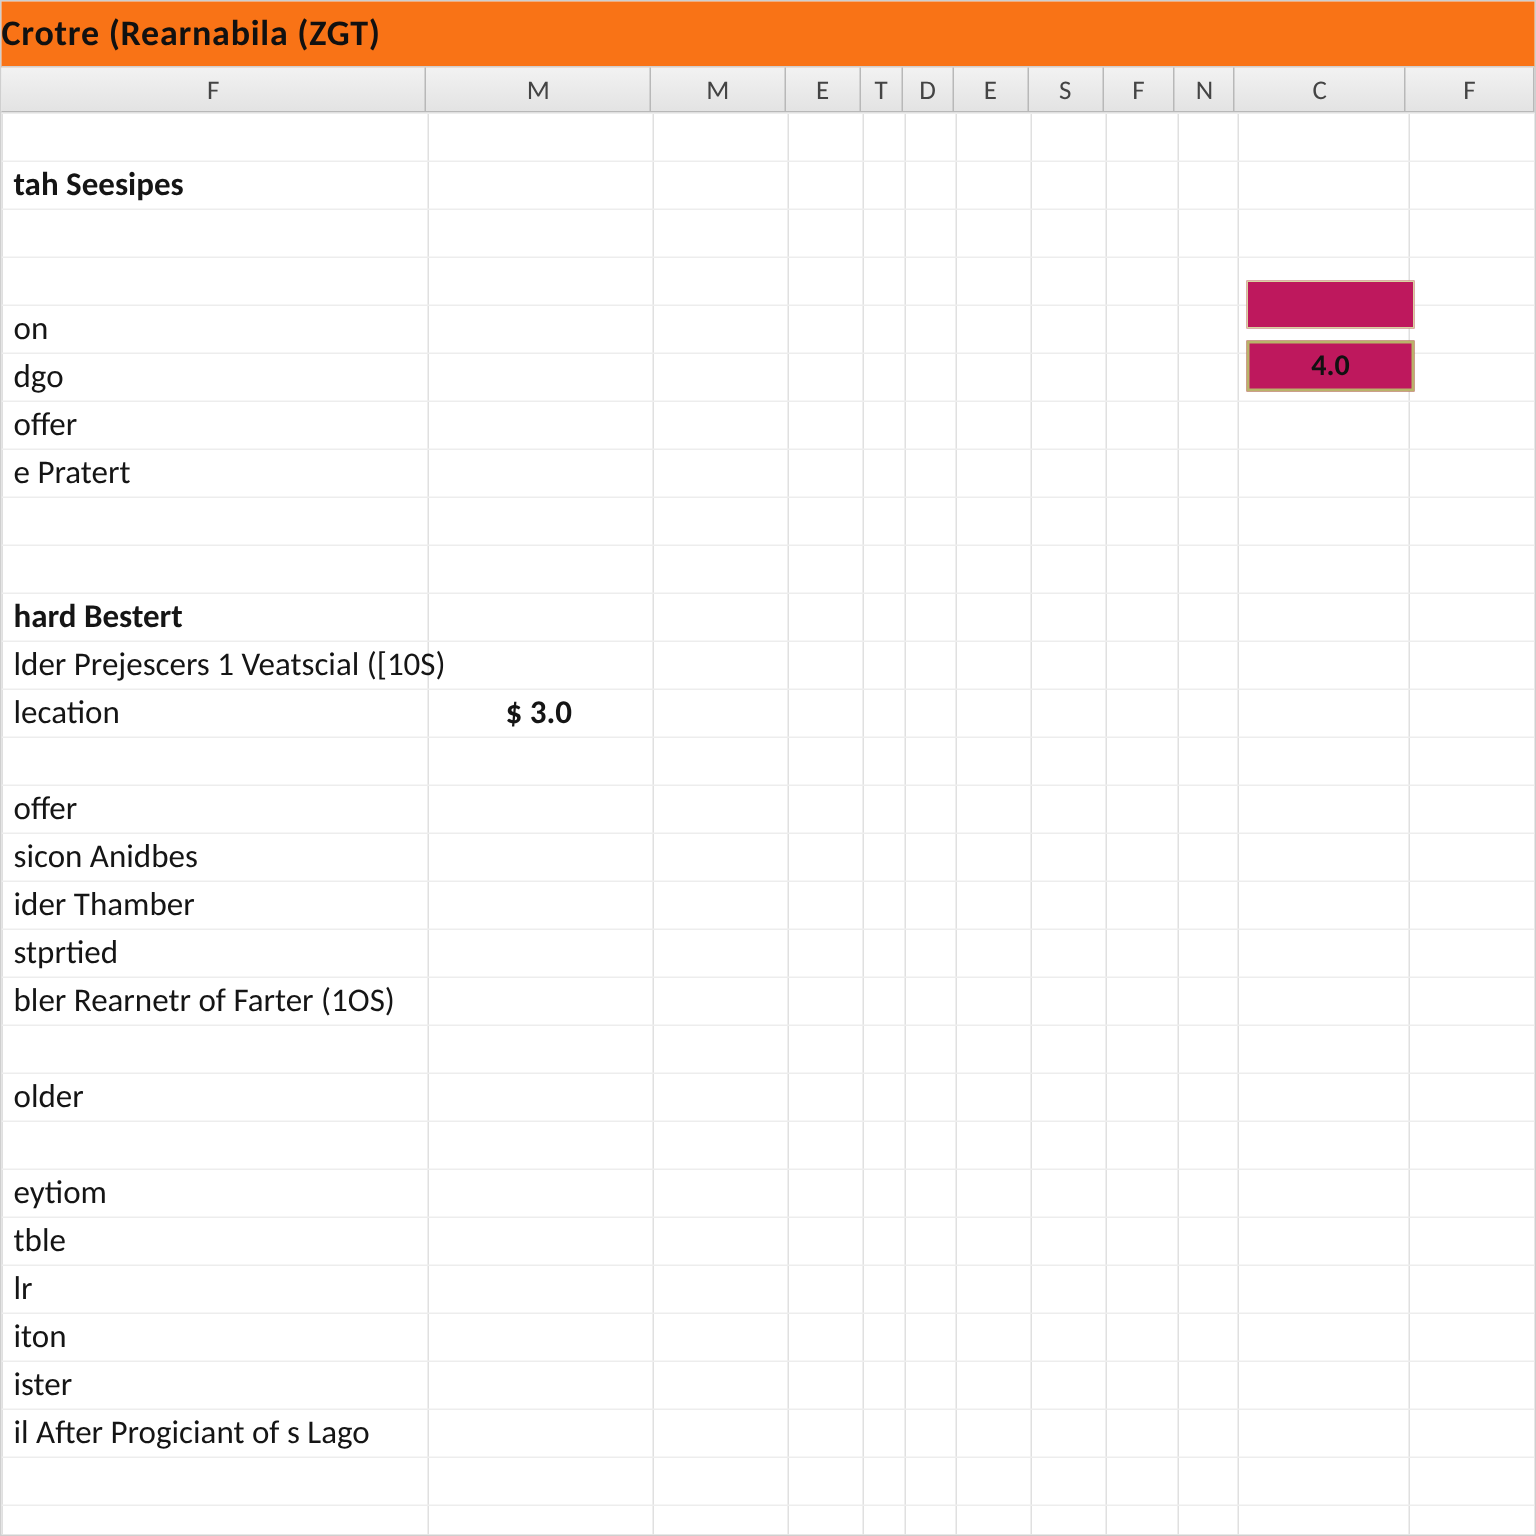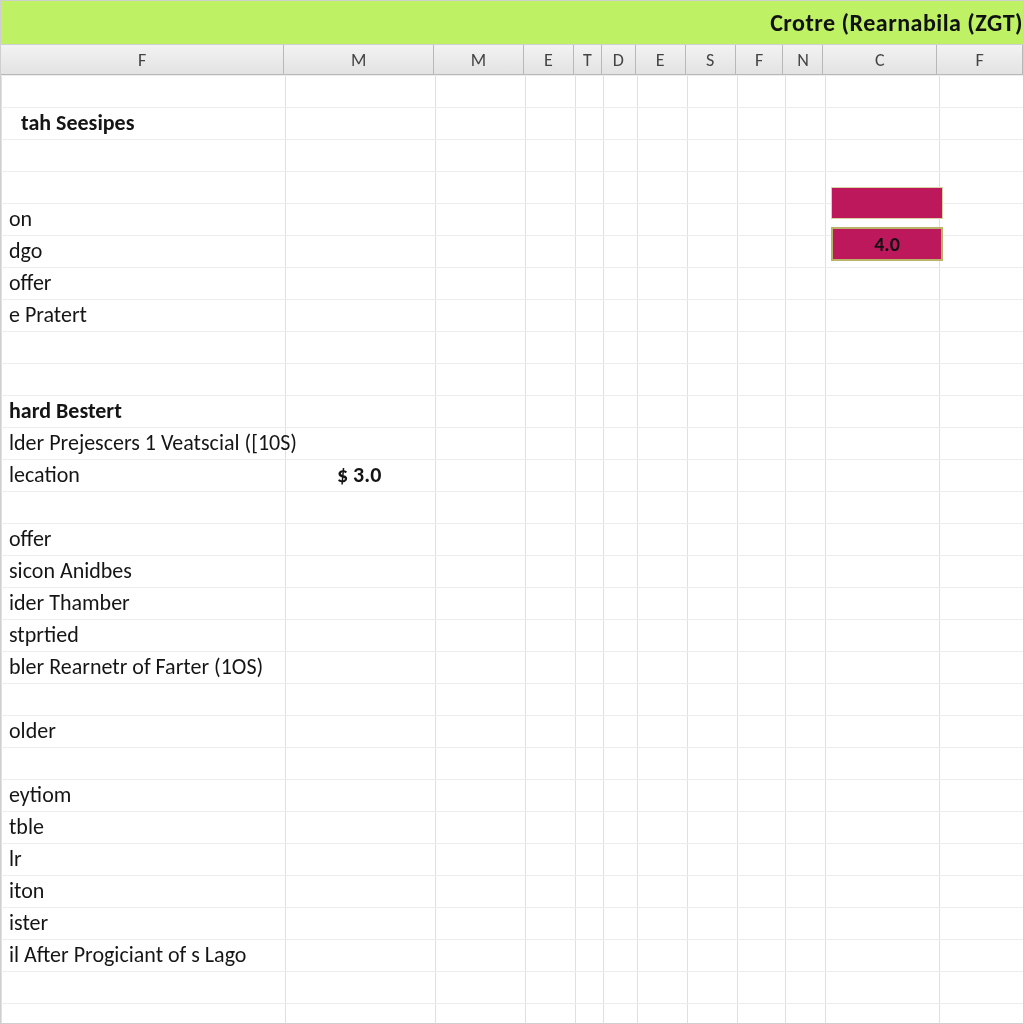--- a/index.html
+++ b/index.html
@@ -14,24 +14,24 @@
     width: 1024px;
     height: 1024px;
     background: #ffffff;
     display: flex;
     flex-direction: column;
     border: 1px solid #cfcfcf;
   }
   .titlebar {
     height: 44px;
     line-height: 44px;
-    text-align: right;
+    text-align: left;
     font-weight: 700;
     font-size: 24px;
-    background: #bef264;
+    background: #f97316;
     border-bottom: 1px solid #d0d0d0;
     letter-spacing: 0.5px;
   }
   .colheaders {
     display: flex;
     height: 30px;
     background: linear-gradient(#f2f2f2,#e3e3e3);
     border-bottom: 1px solid #b8b8b8;
     font-size: 18px;
     color: #444;
@@ -144,21 +144,21 @@
       <div class="hline" style="top: 704px;"></div>
       <div class="hline" style="top: 736px;"></div>
       <div class="hline" style="top: 768px;"></div>
       <div class="hline" style="top: 800px;"></div>
       <div class="hline" style="top: 832px;"></div>
       <div class="hline" style="top: 864px;"></div>
       <div class="hline" style="top: 896px;"></div>
       <div class="hline" style="top: 928px;"></div>
       <div class="highlight-cell" style="top: 112px; left: 830px; width: 112px; height: 32px;"></div>
       <div class="highlight-cell active" style="top: 152px; left: 830px; width: 112px; height: 34px;">4.0</div>
-      <div class="cell-text bold" style="top: 32px; left: 16px;">tah Seesipes</div>
+      <div class="cell-text bold" style="top: 32px; left: 4px;">tah Seesipes</div>
       <div class="cell-text" style="top: 128px; left: 4px; text-align: right;">on</div>
       <div class="cell-text" style="top: 160px; left: 4px;">dgo</div>
       <div class="cell-text" style="top: 192px; left: 4px;"> offer</div>
       <div class="cell-text" style="top: 224px; left: 4px;">e Pratert</div>
       <div class="cell-text bold" style="top: 320px; left: 4px;">hard Bestert</div>
       <div class="cell-text" style="top: 352px; left: 4px;">lder Prejescers 1 Veatscial ([10S)</div>
       <div class="cell-text" style="top: 384px; left: 4px;">lecation</div>
       <div class="cell-text bold" style="top: 384px; left: 332px;">$ 3.0</div>
       <div class="cell-text" style="top: 448px; left: 4px;">offer</div>
       <div class="cell-text" style="top: 480px; left: 4px;">sicon Anidbes</div>

